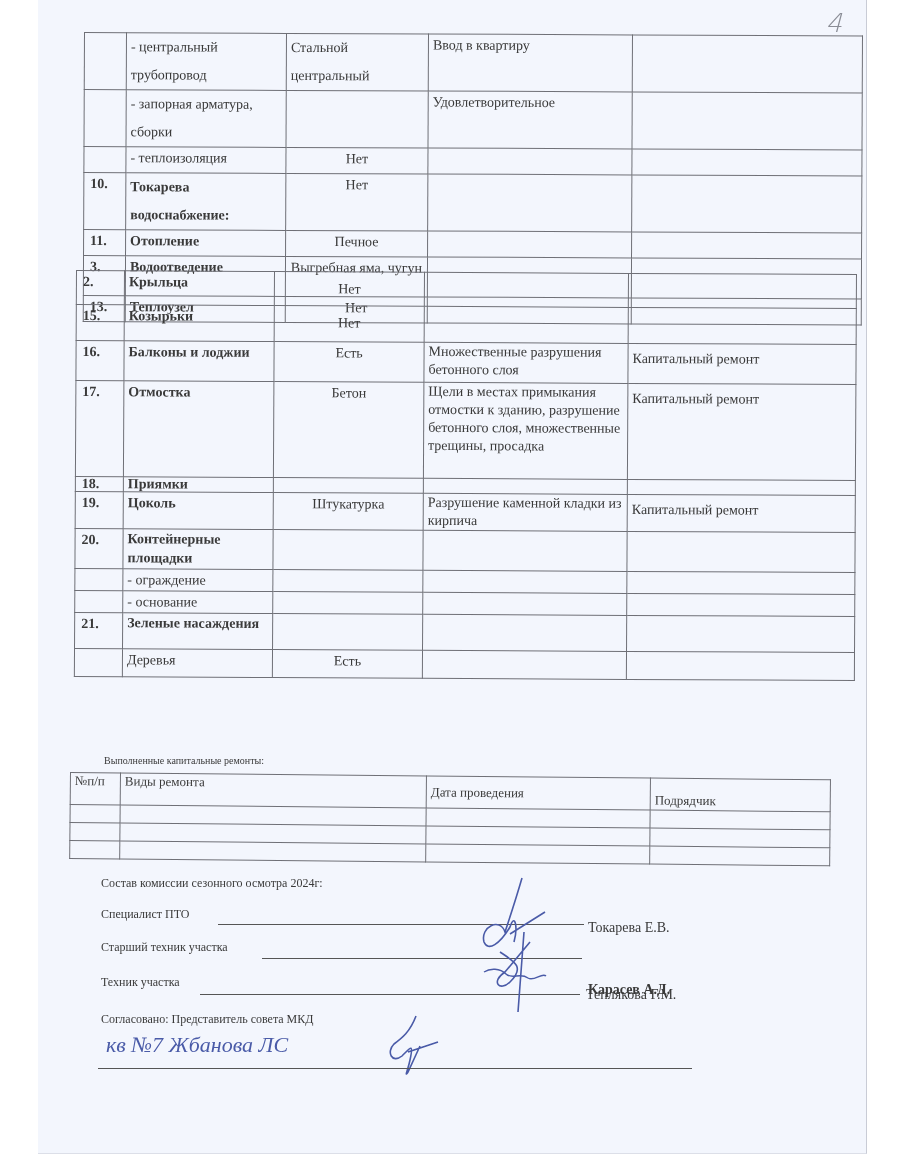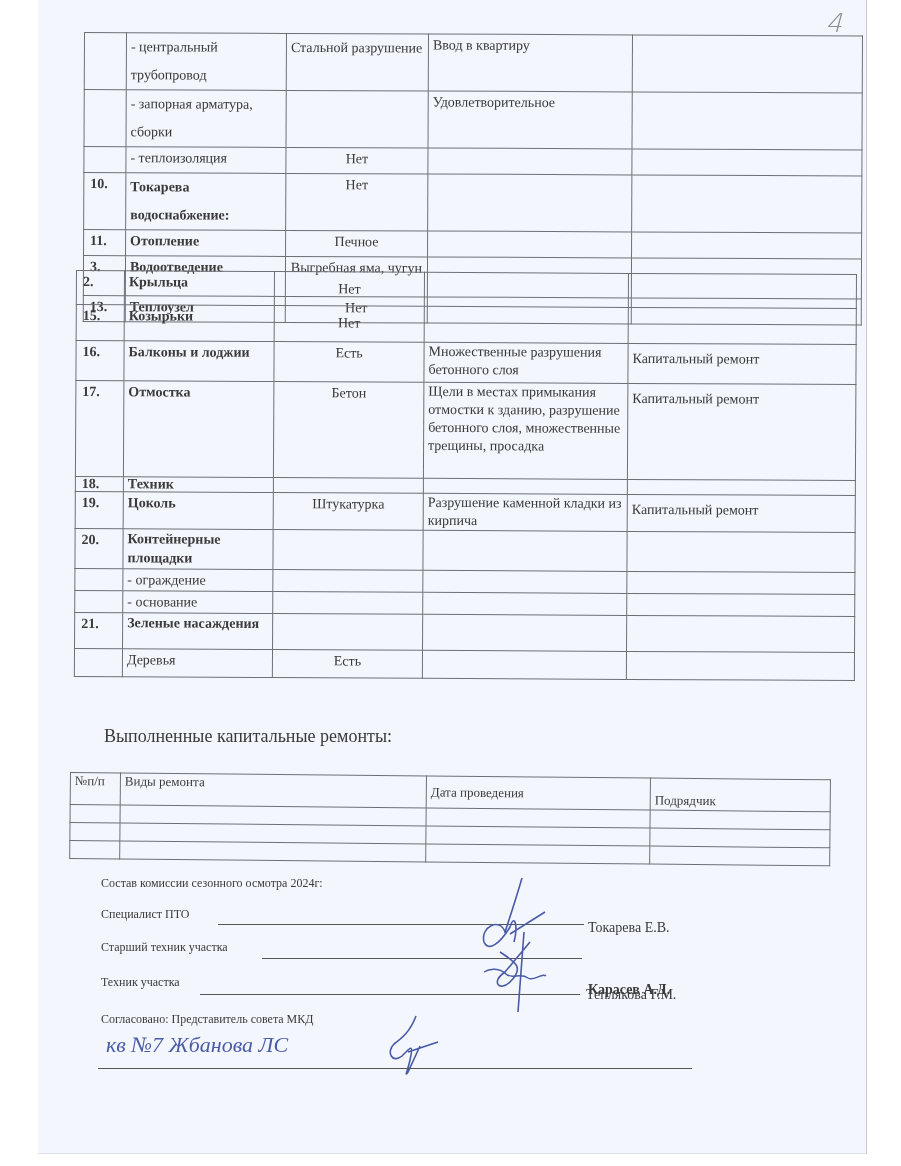--- a/index.html
+++ b/index.html
@@ -27,21 +27,21 @@
   .t td {
     border: 1px solid #6f7077; vertical-align: top; padding: 0 4px;
     overflow: hidden;
   }
   .t td.num { font-weight: bold; padding-left: 6px; }
   .t td.name-bold { font-weight: bold; }
   .t td.center { text-align: center; }
   .t1 { left: 84px; top: 32px; width: 778px; transform: rotate(0.25deg); transform-origin: top left; }
   .t2 { left: 76px; top: 270px; width: 780px; transform: rotate(0.3deg); transform-origin: top left; }
   .section-title {
-    position: absolute; left: 104px; top: 726px; font-size: 18px;
+    position: absolute; left: 104px; top: 755px; font-size: 10px;
   }
   .t3 {
     position: absolute; left: 70px; top: 772px; width: 760px;
     border-collapse: collapse; table-layout: fixed; font-size: 13px;
     transform: rotate(0.55deg); transform-origin: top left;
   }
   .t3 td { border: 1px solid #6f7077; height: 17px; padding: 0 4px; vertical-align: top; }
   .sig-block { position: absolute; left: 101px; font-size: 12px; }
   .sig-line {
     position: absolute; border-bottom: 1px solid #555; height: 0;
@@ -64,21 +64,21 @@
       <col style="width:42px">
       <col style="width:160px">
       <col style="width:142px">
       <col style="width:204px">
       <col style="width:230px">
     </colgroup>
   <tbody id="tbody-top">
       <tr style="height: 52px;">
         <td class="num"></td>
         <td style="line-height: 28px;">- центральный трубопровод</td>
-        <td style="line-height: 28px;">Стальной разрушение</td>
+        <td style="line-height: 28px;">Стальной центральный</td>
         <td>Ввод в квартиру</td>
         <td></td>
       </tr>
       <tr style="height: 56px;">
         <td class="num"></td>
         <td style="line-height: 28px;">- запорная арматура, сборки</td>
         <td style="line-height: 28px;"></td>
         <td>Удовлетворительное</td>
         <td></td>
       </tr>
@@ -152,21 +152,21 @@
       </tr>
       <tr style="height: 96px;">
         <td class="num">17.</td>
         <td class="name-bold">Отмостка</td>
         <td class="center">Бетон</td>
         <td style="line-height: 18px;">Щели в местах примыкания отмостки к зданию, разрушение бетонного слоя, множественные трещины, просадка</td>
         <td style="padding-top: 4px;">Капитальный ремонт</td>
       </tr>
       <tr style="height: 14px;">
         <td class="num" style="line-height: 14px;">18.</td>
-        <td class="name-bold" style="line-height: 14px;">Техник</td>
+        <td class="name-bold" style="line-height: 14px;">Приямки</td>
         <td class="center" style="line-height: 14px;"></td>
         <td style="line-height: 18px;"></td>
         <td style="line-height: 14px; padding-top: 4px;"></td>
       </tr>
       <tr style="height: 36px;">
         <td class="num">19.</td>
         <td class="name-bold">Цоколь</td>
         <td class="center">Штукатурка</td>
         <td style="line-height: 18px;">Разрушение каменной кладки из кирпича</td>
         <td style="padding-top: 4px;">Капитальный ремонт</td>

